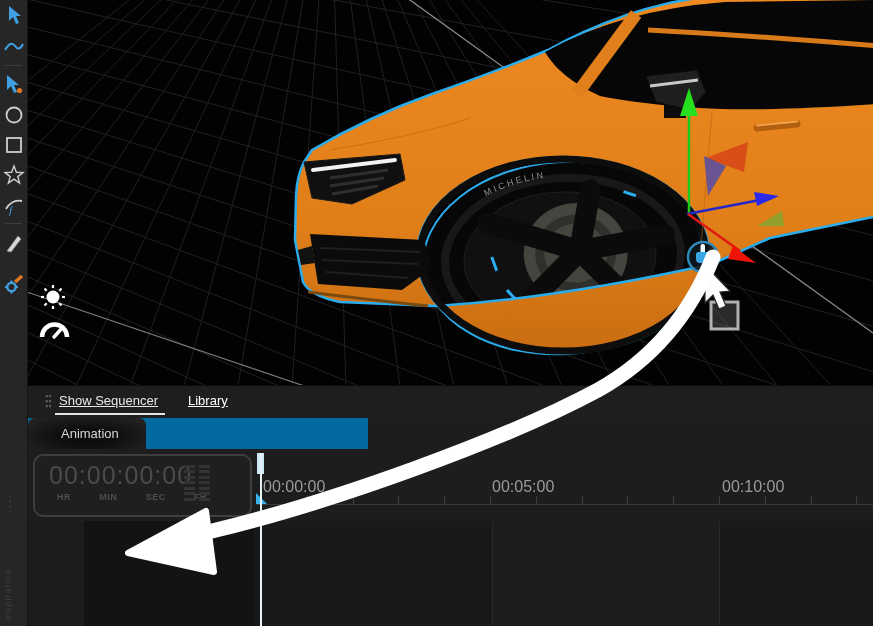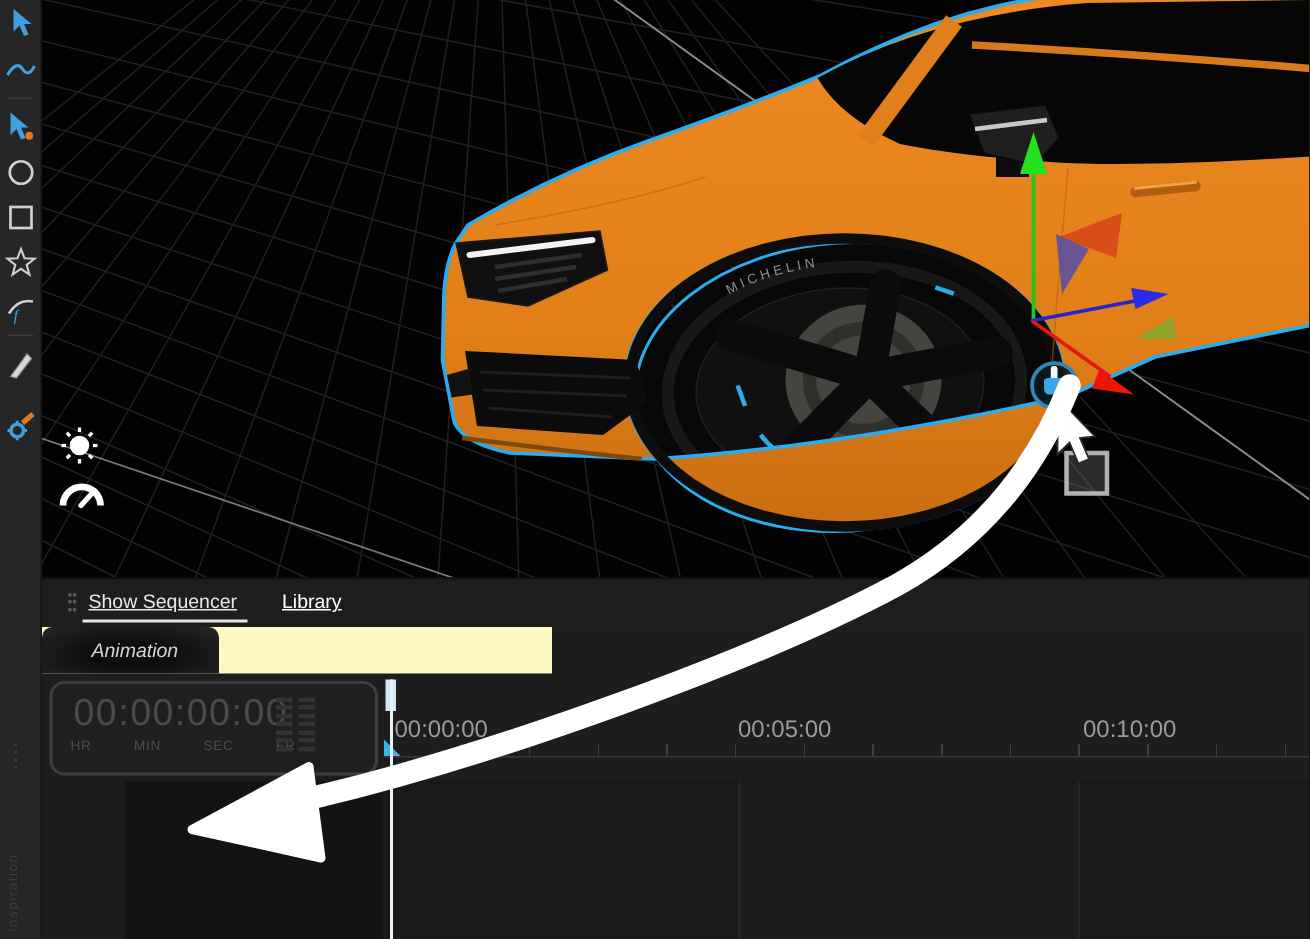--- a/index.html
+++ b/index.html
@@ -18,30 +18,30 @@
   #vgrip{position:absolute;left:9px;bottom:112px;color:#383838;font-size:8px;line-height:5px;}
   
   #sequencer{position:absolute;left:0;top:385px;width:873px;height:241px;background:#1d1d1d;z-index:10;
              border-top:1px solid #0c0c0c;}
   #tabbar{position:absolute;left:0;top:0;width:873px;height:32px;background:#1e1e1e;}
   #tabgrip{position:absolute;left:45px;top:8px;color:#5a5a5a;font-size:9px;line-height:5px;}
   .seqtab{position:absolute;top:7px;font-size:13px;cursor:default;text-decoration:underline;}
   #tab-show{left:59px;color:#e8e8e8;}
   #tab-show .ul{position:absolute;left:-4px;top:20px;width:110px;height:2px;background:#e4e4e4;}
   #tab-library{left:172px;color:#ffffff;margin-left:16px;}
-  #animrow{position:absolute;left:28px;top:32px;width:340px;height:31px;background:#fef9c3;font-style:italic;}
+  #animrow{position:absolute;left:28px;top:32px;width:340px;height:31px;background:#0369a1;}
   #animtab{position:absolute;left:0;top:0;width:118px;height:31px;border-radius:7px 7px 0 0;
            background:radial-gradient(ellipse at 50% 60%, #0d0d0d 30%, #262626 100%);
            color:#d6d6d6;font-size:13px;line-height:31px;padding-left:33px;box-sizing:border-box;}
   
   #tcpanel{position:absolute;left:33px;top:68px;width:219px;height:63px;background:#1f1f1f;
            border:2px solid #3e3e3e;border-radius:10px;box-sizing:border-box;}
   #tcvalue{position:absolute;left:14px;top:5px;font-size:25px;letter-spacing:1px;color:#494c4e;}
-  #tcunits{position:absolute;left:12px;top:36px;width:150px;display:flex;justify-content:space-between;
-           font-size:9px;font-weight:normal;color:#4b4e50;letter-spacing:.5px;text-align:right;}
+  #tcunits{position:absolute;left:22px;top:36px;width:150px;display:flex;justify-content:space-between;
+           font-size:9px;font-weight:bold;color:#4b4e50;letter-spacing:.5px;text-align:right;}
   #tcmeter{position:absolute;right:40px;top:9px;width:26px;height:36px;
            display:grid;grid-template-columns:11px 11px;grid-gap:2px 4px;}
   #tcmeter i{display:block;height:3px;background:#333;}
   
   #ruler{position:absolute;left:256px;top:65px;right:0;height:53px;background:#1d1d1d;
          border-bottom:1px solid #383838;}
   #ruler .ticks{position:absolute;left:5px;right:0;bottom:0;height:8px;
      background:repeating-linear-gradient(to right,#3e3e3e 0,#3e3e3e 1px,transparent 1px,transparent 45.8px);}
   .rlabel{position:absolute;top:27px;font-size:16px;color:#9b9b9b;}
   

